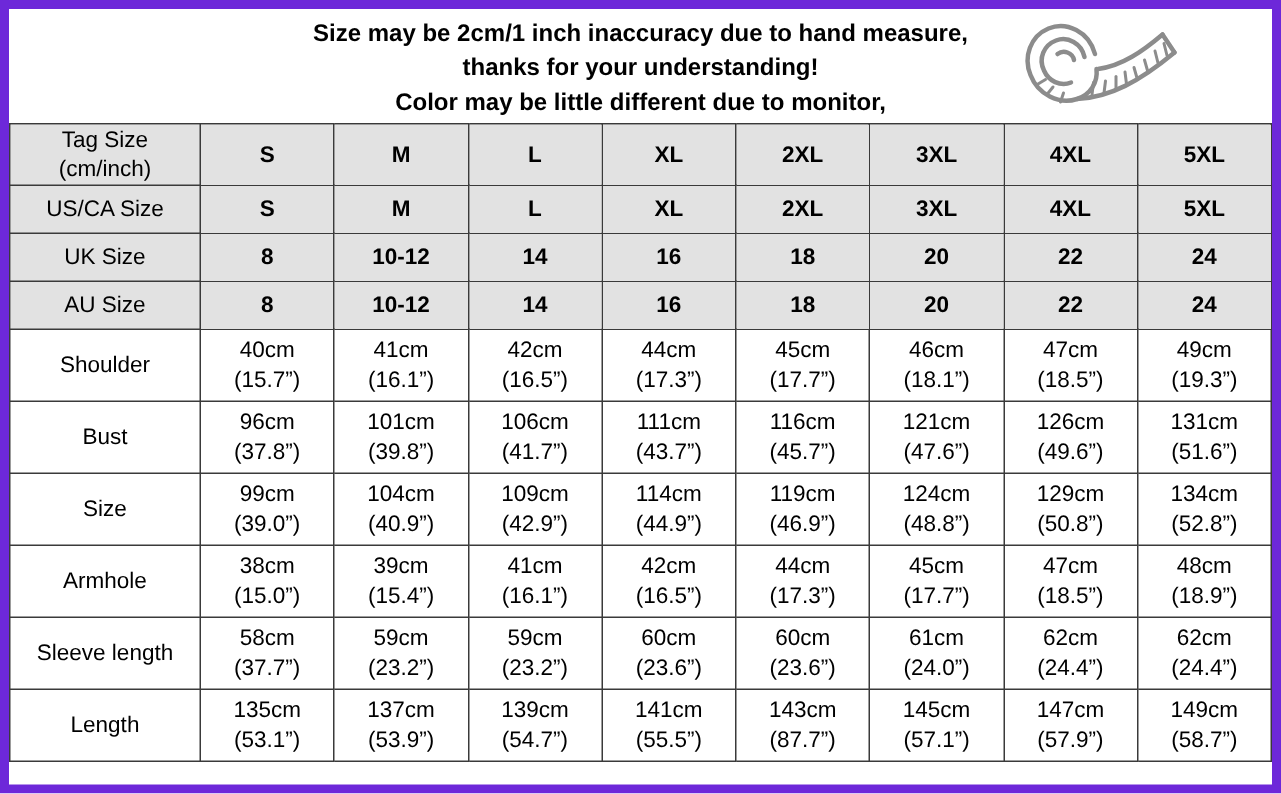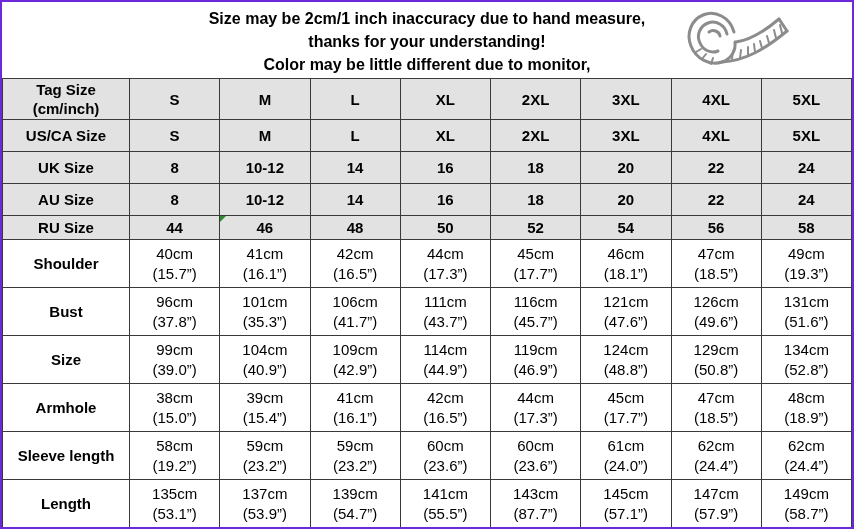--- a/index.html
+++ b/index.html
@@ -1,20 +1,20 @@
 <!DOCTYPE html>
 <html><head>
 <meta charset="utf-8">
 <style>
   html, body { margin: 0; padding: 0; background: #ffffff; }
   body { font-family: "Liberation Sans", sans-serif; }
   .page {
     width: 854px; height: 529px;
     box-sizing: border-box;
-    border: 2px solid #6d28d9;
+    border: 6px solid #6d28d9;
     background: #ffffff;
     overflow: hidden;
     position: relative;
   }
   .disclaimer {
     height: 76px;
     box-sizing: border-box;
     padding-top: 5px;
     text-align: center;
     position: relative;
@@ -41,21 +41,21 @@
   table.size-chart th, table.size-chart td {
     border: 1px solid #3a3a3a;
     text-align: center;
     vertical-align: middle;
     padding: 0;
     color: #000000;
     font-size: 15px;
     overflow: hidden;
   }
   .shaded { background: #e2e2e2; }
-  th.label-cell { font-weight: bold; line-height: 19px; }
+  th.label-cell { font-weight: normal; line-height: 19px; }
   td.bold { font-weight: bold; }
   td.regular { font-weight: normal; line-height: 20px; }
   td { position: relative; }
   .green-marker {
     position: absolute;
     left: 0; top: 0;
     width: 0; height: 0;
     border-top: 6px solid #2e8b2e;
     border-right: 6px solid transparent;
   }
@@ -226,50 +226,20 @@
           <td class="shaded bold">
             <div>20</div>
           </td>
           <td class="shaded bold">
             <div>22</div>
           </td>
           <td class="shaded bold">
             <div>24</div>
           </td>
         </tr>
-        <tr style="height: 24px;">
-          <th class="label-cell shaded">
-            <div>RU Size</div>
-          </th>
-          <td class="shaded bold">
-            <div>44</div>
-          </td>
-          <td class="shaded bold">
-            <span class="green-marker"></span>
-            <div>46</div>
-          </td>
-          <td class="shaded bold">
-            <div>48</div>
-          </td>
-          <td class="shaded bold">
-            <div>50</div>
-          </td>
-          <td class="shaded bold">
-            <div>52</div>
-          </td>
-          <td class="shaded bold">
-            <div>54</div>
-          </td>
-          <td class="shaded bold">
-            <div>56</div>
-          </td>
-          <td class="shaded bold">
-            <div>58</div>
-          </td>
-        </tr>
         <tr style="height: 48px;">
           <th class="label-cell">
             <div>Shoulder</div>
           </th>
           <td class="regular">
             <div>40cm</div>
             <div>(15.7”)</div>
           </td>
           <td class="regular">
             <div>41cm</div>
@@ -303,21 +273,21 @@
         <tr style="height: 48px;">
           <th class="label-cell">
             <div>Bust</div>
           </th>
           <td class="regular">
             <div>96cm</div>
             <div>(37.8”)</div>
           </td>
           <td class="regular">
             <div>101cm</div>
-            <div>(35.3”)</div>
+            <div>(39.8”)</div>
           </td>
           <td class="regular">
             <div>106cm</div>
             <div>(41.7”)</div>
           </td>
           <td class="regular">
             <div>111cm</div>
             <div>(43.7”)</div>
           </td>
           <td class="regular">
@@ -410,21 +380,21 @@
             <div>48cm</div>
             <div>(18.9”)</div>
           </td>
         </tr>
         <tr style="height: 48px;">
           <th class="label-cell">
             <div>Sleeve length</div>
           </th>
           <td class="regular">
             <div>58cm</div>
-            <div>(19.2”)</div>
+            <div>(37.7”)</div>
           </td>
           <td class="regular">
             <div>59cm</div>
             <div>(23.2”)</div>
           </td>
           <td class="regular">
             <div>59cm</div>
             <div>(23.2”)</div>
           </td>
           <td class="regular">

